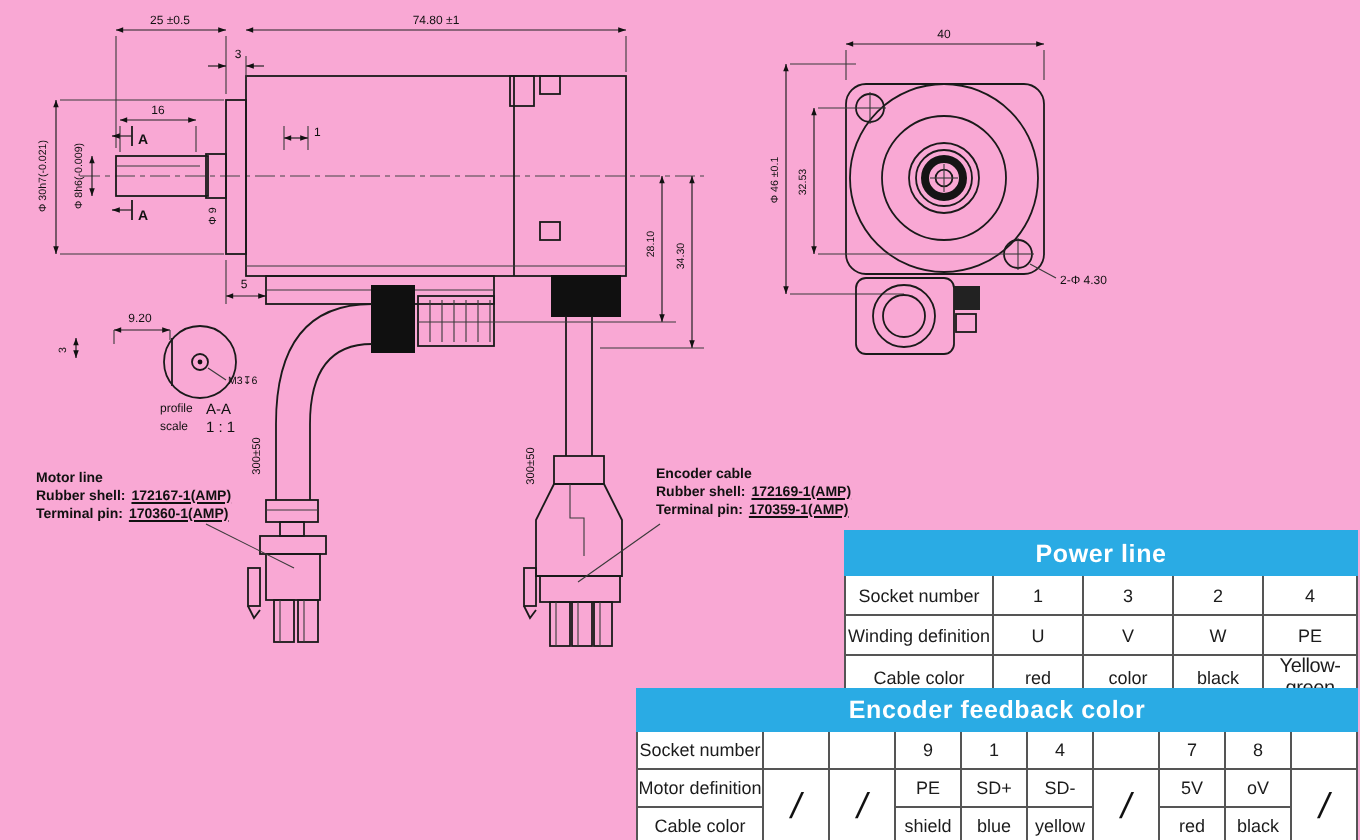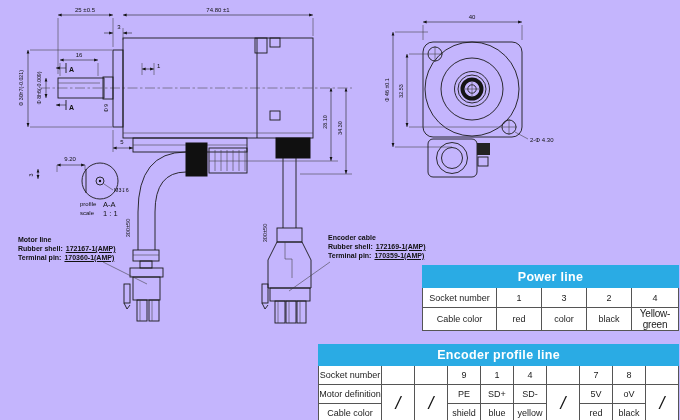--- a/index.html
+++ b/index.html
@@ -1,16 +1,16 @@
 <!DOCTYPE html>
 <html><head>
 <meta charset="utf-8">
 <style>
   html,body{margin:0;padding:0;background:#fff;}
-  #stage{position:relative;width:680px;height:420px;background:#c4b5fd;overflow:hidden;
+  #stage{position:relative;width:680px;height:420px;background:#f9a8d4;overflow:hidden;
          font-family:"Liberation Sans",sans-serif;}
   #stage svg{position:absolute;left:0;top:0;}
 
   
   .ln{stroke:#1a1a1a;stroke-width:.9;fill:none;}
   .thin{stroke:#3a3a3a;stroke-width:.55;fill:none;}
   .dim{stroke:#222;stroke-width:.6;fill:none;}
   .cl{stroke:#444;stroke-width:.55;fill:none;stroke-dasharray:10 2.5 2.5 2.5;}
   .blk{fill:#101010;stroke:#101010;}
   .ring{stroke:#151515;stroke-width:4;fill:none;}
@@ -282,20 +282,27 @@
       <td class="hdr" colspan="5">Power line</td>
     </tr>
     <tr>
       <td>Socket number</td>
       <td>1</td>
       <td>3</td>
       <td>2</td>
       <td>4</td>
     </tr>
     <tr>
+      <td>Winding definition</td>
+      <td>U</td>
+      <td>V</td>
+      <td>W</td>
+      <td>PE</td>
+    </tr>
+    <tr>
       <td>Cable color</td>
       <td>red</td>
       <td>color</td>
       <td>black</td>
       <td class="tight">Yellow-green</td>
     </tr>
   </tbody>
     </table>
 
   <table id="enc">
@@ -306,21 +313,21 @@
         <col style="width:33px">
         <col style="width:33px">
       <col style="width:33px">
         <col style="width:33px">
         <col style="width:33px">
         <col style="width:33px">
         <col style="width:33px">
     </colgroup>
     <tbody>
         <tr>
-      <td class="hdr" colspan="10">Encoder profile line</td>
+      <td class="hdr" colspan="10">Encoder feedback color</td>
     </tr>
     <tr>
       <td>Socket number</td>
       <td></td>
       <td></td>
       <td>9</td>
       <td>1</td>
       <td>4</td>
       <td></td>
       <td>7</td>

